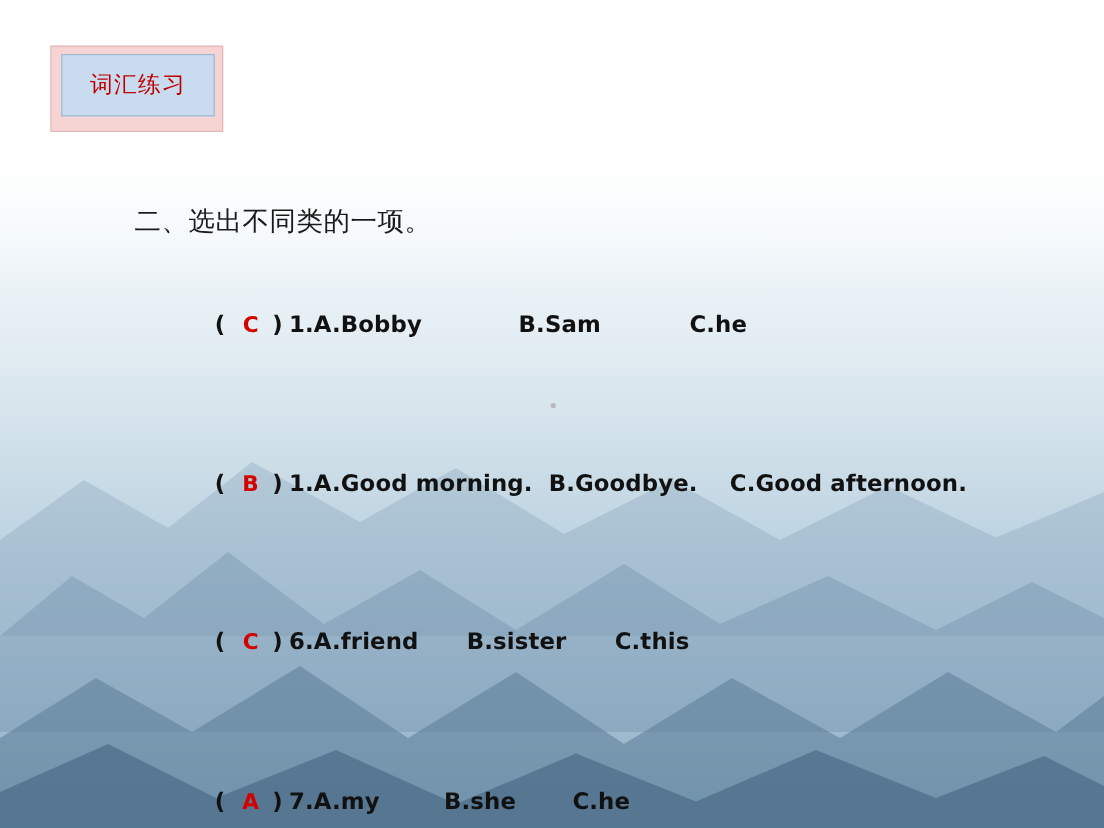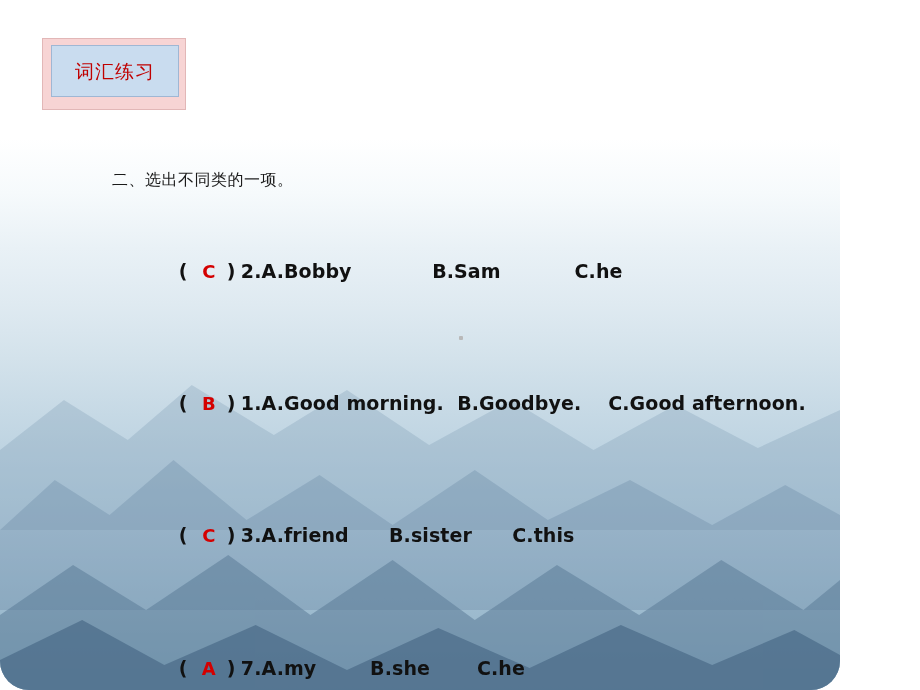--- a/index.html
+++ b/index.html
@@ -7,37 +7,36 @@
     padding: 0;
   }
   body {
     width: 920px;
     height: 690px;
     overflow: hidden;
     font-family: "Liberation Sans", sans-serif;
   }
   .slide {
     position: relative;
-    width: 840px;
+    width: 920px;
     height: 690px;
     background: linear-gradient(to bottom,
         #ffffff 0%,
         #ffffff 20%,
         #f6fafc 28%,
         #e9f1f6 36%,
         #dfeaf1 44%,
         #d3e2eb 52%,
         #c6d9e5 60%,
         #bad1e0 68%,
         #b0c9da 76%,
         #a4c0d3 84%,
         #98b7cb 92%,
         #8aaec4 100%);
     overflow: hidden;
-    border-radius: 29px;
   }
   
   .mtn {
     position: absolute;
     left: 0;
     width: 100%;
     pointer-events: none;
   }
   .mtn svg { display: block; width: 100%; height: 100%; }
 
@@ -71,21 +70,21 @@
     font-family: "DejaVu Sans", sans-serif;
     letter-spacing: 1px;
     line-height: 1;
   }
 
   
   .heading {
     position: absolute;
     left: 112px;
     top: 170px;
-    font-size: 16px;
+    font-size: 22px;
     color: #1a1a1a;
     font-family: Liberation Mono, monospace;
     font-weight: 500;
     letter-spacing: 0.5px;
   }
 
   
   .qrow {
     position: absolute;
     left: 152px;
@@ -156,29 +155,29 @@
 
   <div class="title-box">
     <div class="title-inner">
       <span class="title-text">词汇练习</span>
     </div>
   </div>
 
   <div class="heading">二、选出不同类的一项。</div>
 
   <div class="qrow row1 rowrel">
-    <span class="paren-open">(</span><span class="ans">C</span><span class="paren-close">)</span><span class="qbody">2.A.Bobby            B.Sam           C.he</span>
+    <span class="paren-open">(</span><span class="ans">C</span><span class="paren-close">)</span><span class="qbody">1.A.Bobby            B.Sam           C.he</span>
   </div>
 
   <div class="qrow row2 rowrel">
     <span class="paren-open">(</span><span class="ans">B</span><span class="paren-close">)</span><span class="qbody">1.A.Good morning.  B.Goodbye.    C.Good afternoon.</span>
   </div>
 
   <div class="qrow row3 rowrel">
-    <span class="paren-open">(</span><span class="ans">C</span><span class="paren-close">)</span><span class="qbody">3.A.friend      B.sister      C.this</span>
+    <span class="paren-open">(</span><span class="ans">C</span><span class="paren-close">)</span><span class="qbody">6.A.friend      B.sister      C.this</span>
   </div>
 
   <div class="qrow row4 rowrel">
     <span class="paren-open">(</span><span class="ans">A</span><span class="paren-close">)</span><span class="qbody">7.A.my        B.she       C.he</span>
   </div>
 
   <div class="small-dot"></div>
 
 </div>
 

